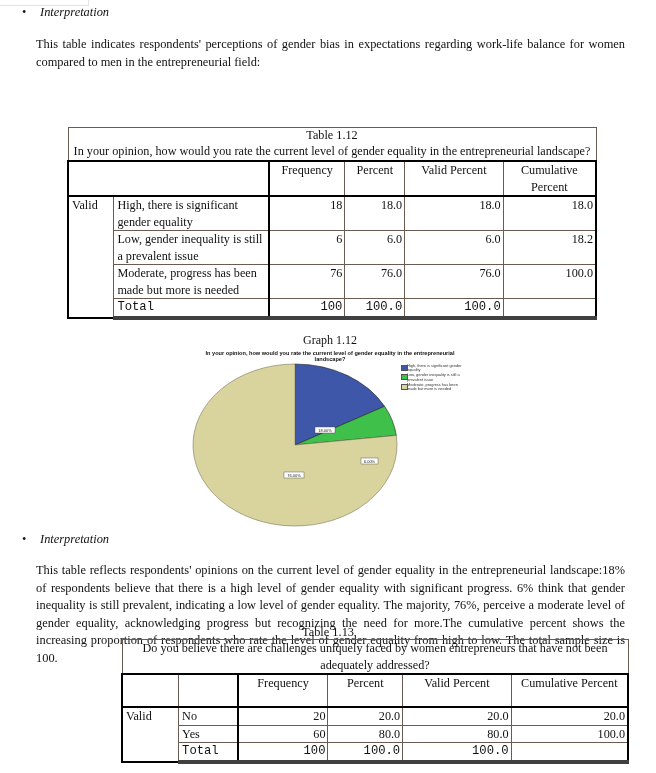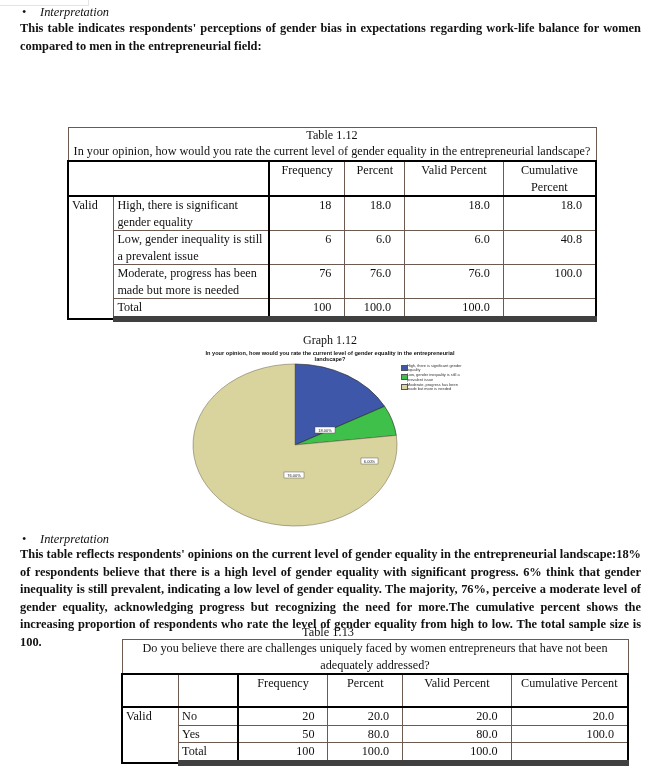--- a/index.html
+++ b/index.html
@@ -3,32 +3,32 @@
 <meta charset="utf-8">
 <style>
   html, body { margin: 0; padding: 0; background: #ffffff; }
   body {
     width: 656px; height: 773px; position: relative; overflow: hidden;
     font-family: "Liberation Serif", "DejaVu Serif", serif;
     color: #111; font-size: 12.4px;
   }
   .corner-box { position: absolute; left: 0; top: 0; width: 88px; height: 5px; border: 1px solid #e4e4e4; border-top: none; border-left: none; }
   .para { position: absolute; left: 20px; width: 621px; line-height: 17.6px; text-align: justify; }
-  .para p { margin: 0; font-weight: bold; }
+  .para p { margin: 16px; }
   .bullet-line { position: absolute; left: 22px; font-style: italic; line-height: 17px; }
   .bullet-line .dot { font-style: normal; display: inline-block; width: 18px; }
   .caption { position: absolute; text-align: center; line-height: 16px; }
 
   table.spss { position: absolute; border-collapse: collapse; font-size: 12.2px; }
   table.spss td { border: 1px solid #6b5a50; padding: 0 3px; vertical-align: top; line-height: 16.5px; }
   table.spss .title-cell { text-align: center; border: 1px solid #6b5a50; padding: 0 2px; margin-left: 33px; }
   table.spss .hdr td { text-align: center; }
-  table.spss .num { text-align: right; padding-right: 13px; }
+  table.spss .num { text-align: right; padding-right: 2px; }
   table.spss .thick-top td { border-top: 2px solid #000; }
-  table.spss .thick-bottom td { border-bottom: 6px solid #404040; }
+  table.spss .thick-bottom td { border-bottom: 4px solid #404040; font-family: Liberation Mono, monospace; }
   table.spss td.lb { border-left: 2px solid #000; }
   table.spss td.rb { border-right: 2px solid #000; margin-left: 40px; }
   table.spss td.sep { border-right: 2px solid #000; }
 
   .graph { position: absolute; left: 190px; top: 333px; width: 290px; height: 200px; }
   .graph-title { position: absolute; left: 0; top: 0; width: 280px; text-align: center; font-size: 12px; }
   .chart-heading { position: absolute; left: 0px; top: 17px; width: 280px; text-align: center; font-family: "Liberation Sans", "DejaVu Sans", sans-serif; font-weight: bold; font-size: 5.6px; line-height: 6px; }
   .legend { position: absolute; left: 211px; top: 31px; width: 62px; font-family: "Liberation Sans", "DejaVu Sans", sans-serif; font-size: 3.9px; line-height: 4.2px; color: #333; }
   .legend-item { position: relative; padding-left: 6px; margin-bottom: 1px; }
   .legend-item .sw { position: absolute; left: 0; top: 1px; width: 4.5px; height: 4px; border: 0.5px solid #555; }
@@ -75,21 +75,21 @@
     <td class="num">18</td>
     <td class="num">18.0</td>
     <td class="num">18.0</td>
     <td class="num rb">18.0</td>
   </tr>
   <tr style="height:33px;">
     <td class="sep">Low, gender inequality is still a prevalent issue</td>
     <td class="num">6</td>
     <td class="num">6.0</td>
     <td class="num">6.0</td>
-    <td class="num rb">40.8</td>
+    <td class="num rb">18.2</td>
   </tr>
   <tr style="height:33px;">
     <td class="sep">Moderate, progress has been made but more is needed</td>
     <td class="num">76</td>
     <td class="num">76.0</td>
     <td class="num">76.0</td>
     <td class="num rb">100.0</td>
   </tr>
   <tr class="thick-bottom" style="height:18px;">
     <td class="sep">Total</td>
@@ -166,21 +166,21 @@
   <tr class="thick-top" style="height:17px;">
     <td rowspan="3" class="lb" style="border-bottom:2px solid #000;">Valid</td>
     <td class="sep">No</td>
     <td class="num">20</td>
     <td class="num">20.0</td>
     <td class="num">20.0</td>
     <td class="num rb">20.0</td>
   </tr>
   <tr style="height:17px;">
     <td class="sep">Yes</td>
-    <td class="num">50</td>
+    <td class="num">60</td>
     <td class="num">80.0</td>
     <td class="num">80.0</td>
     <td class="num rb">100.0</td>
   </tr>
   <tr class="thick-bottom" style="height:17px;">
     <td class="sep">Total</td>
     <td class="num">100</td>
     <td class="num">100.0</td>
     <td class="num">100.0</td>
     <td class="num rb"></td>

